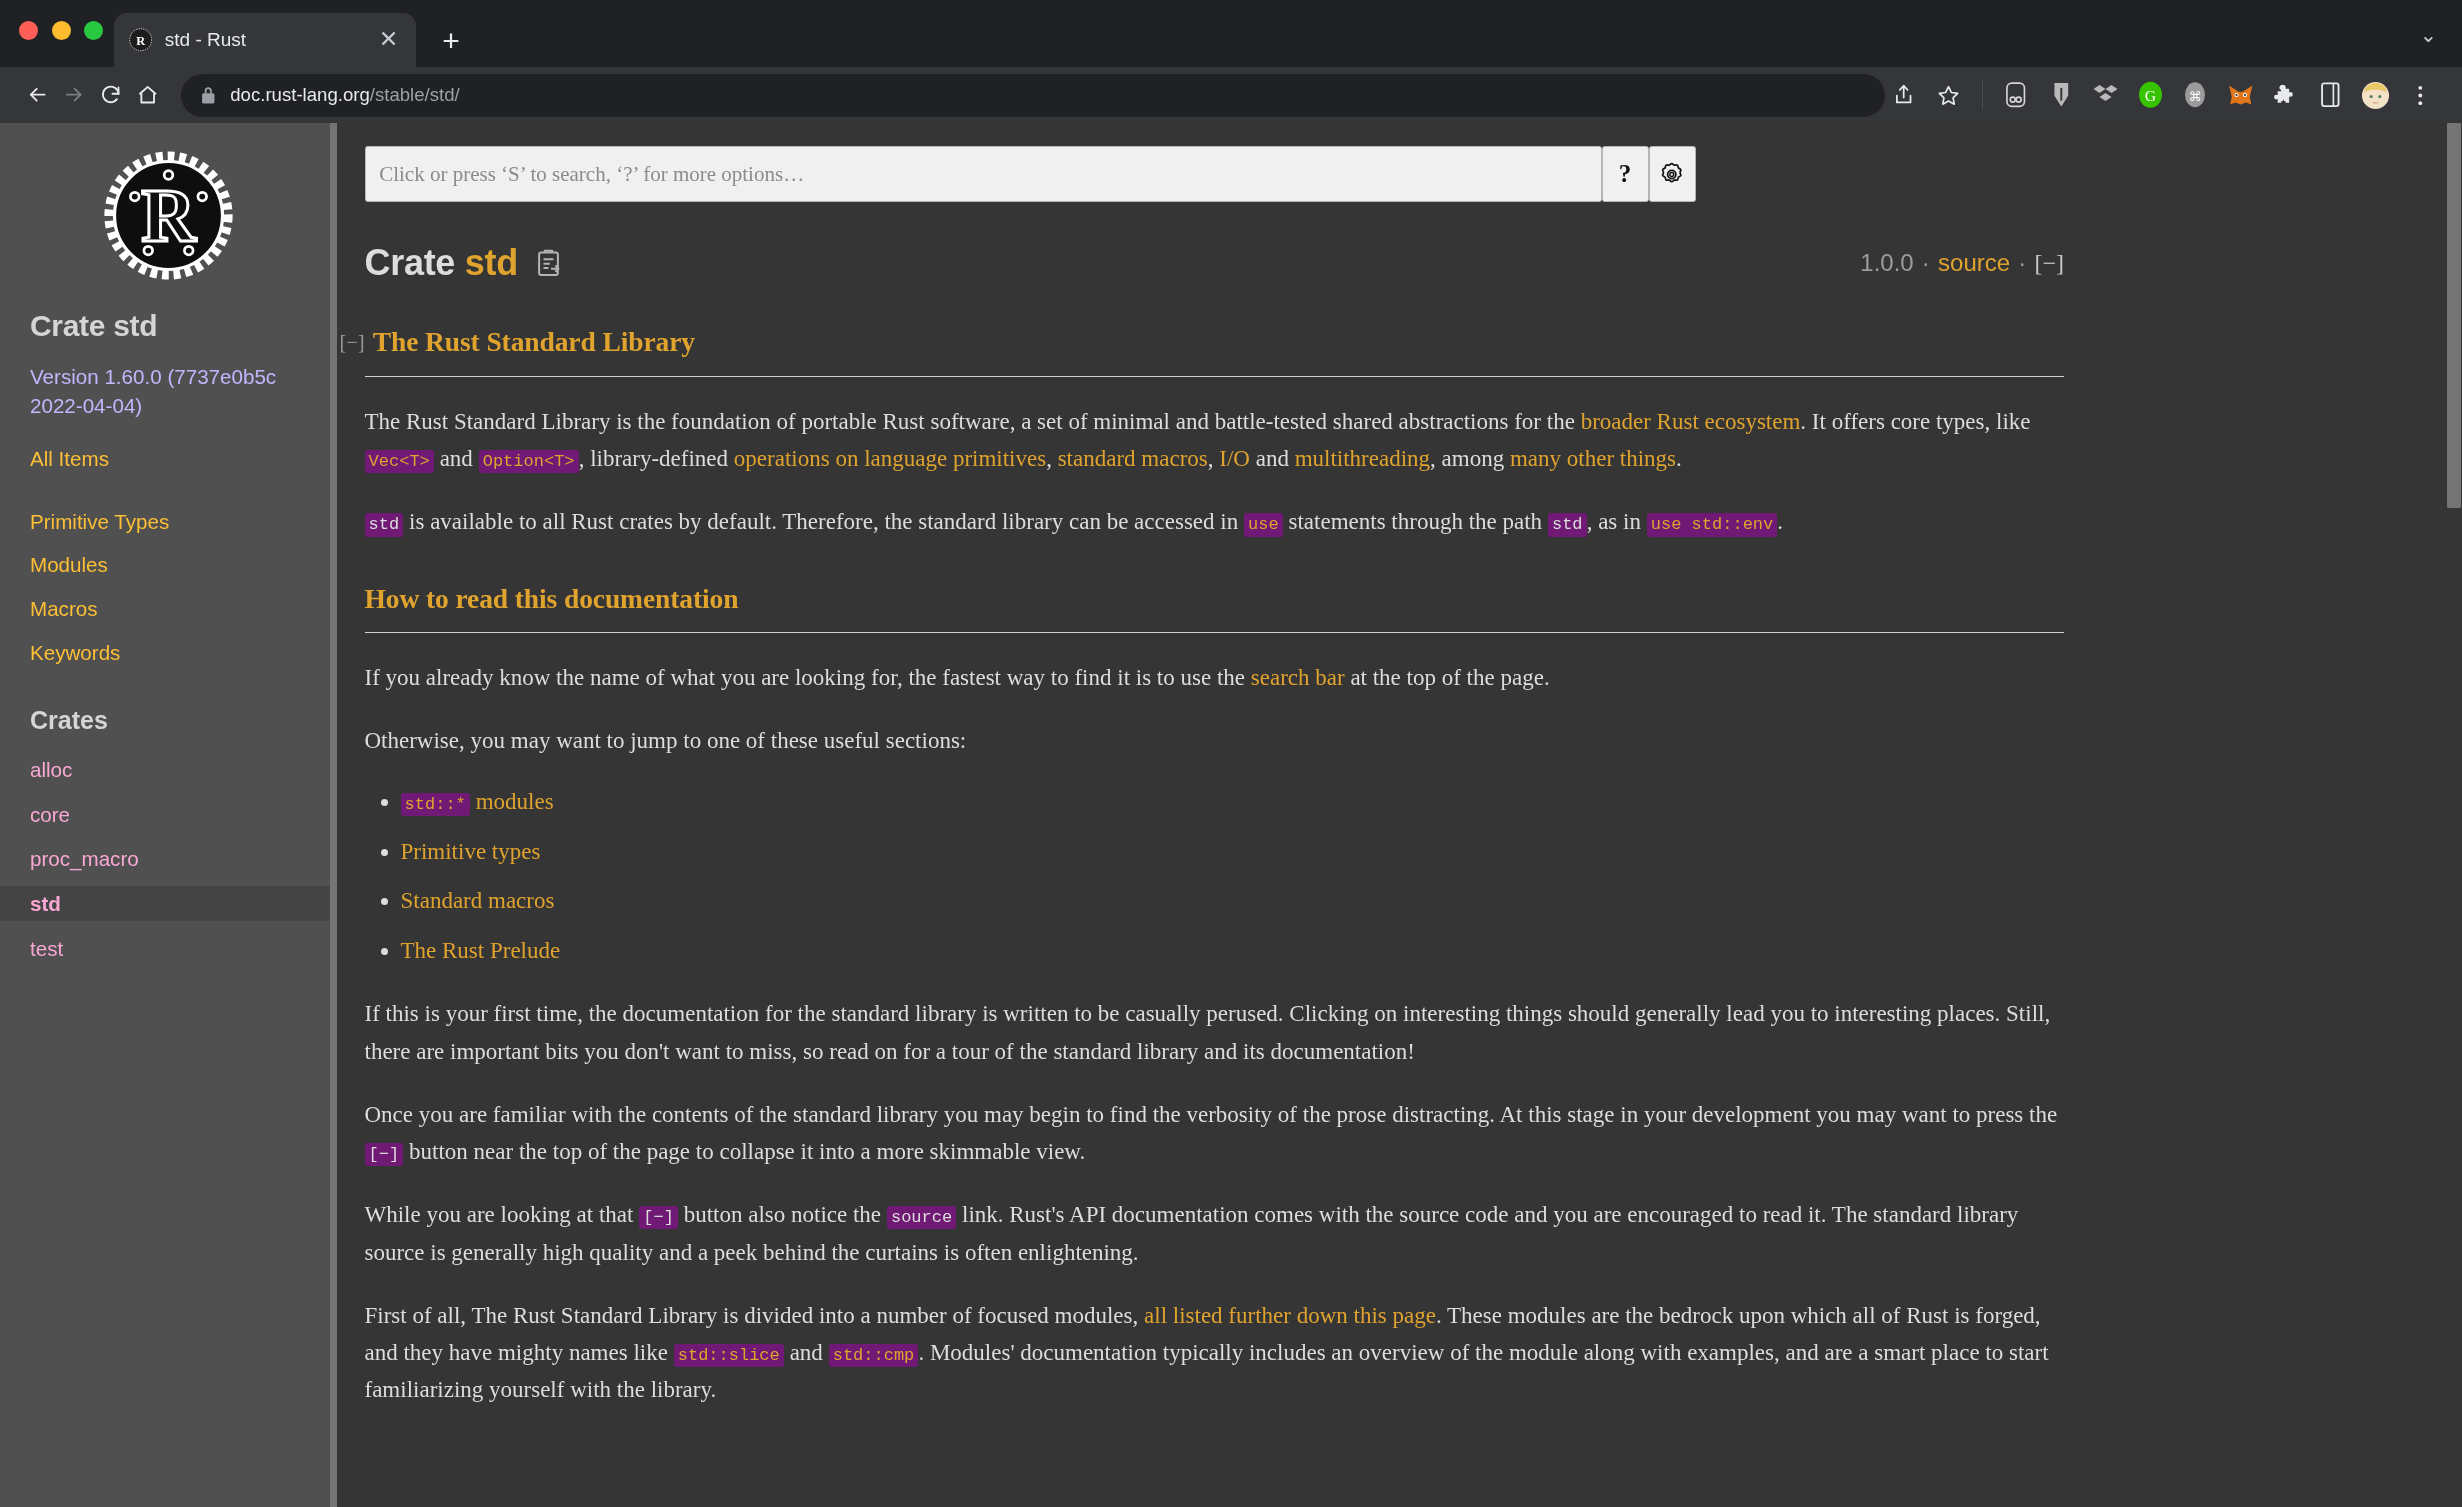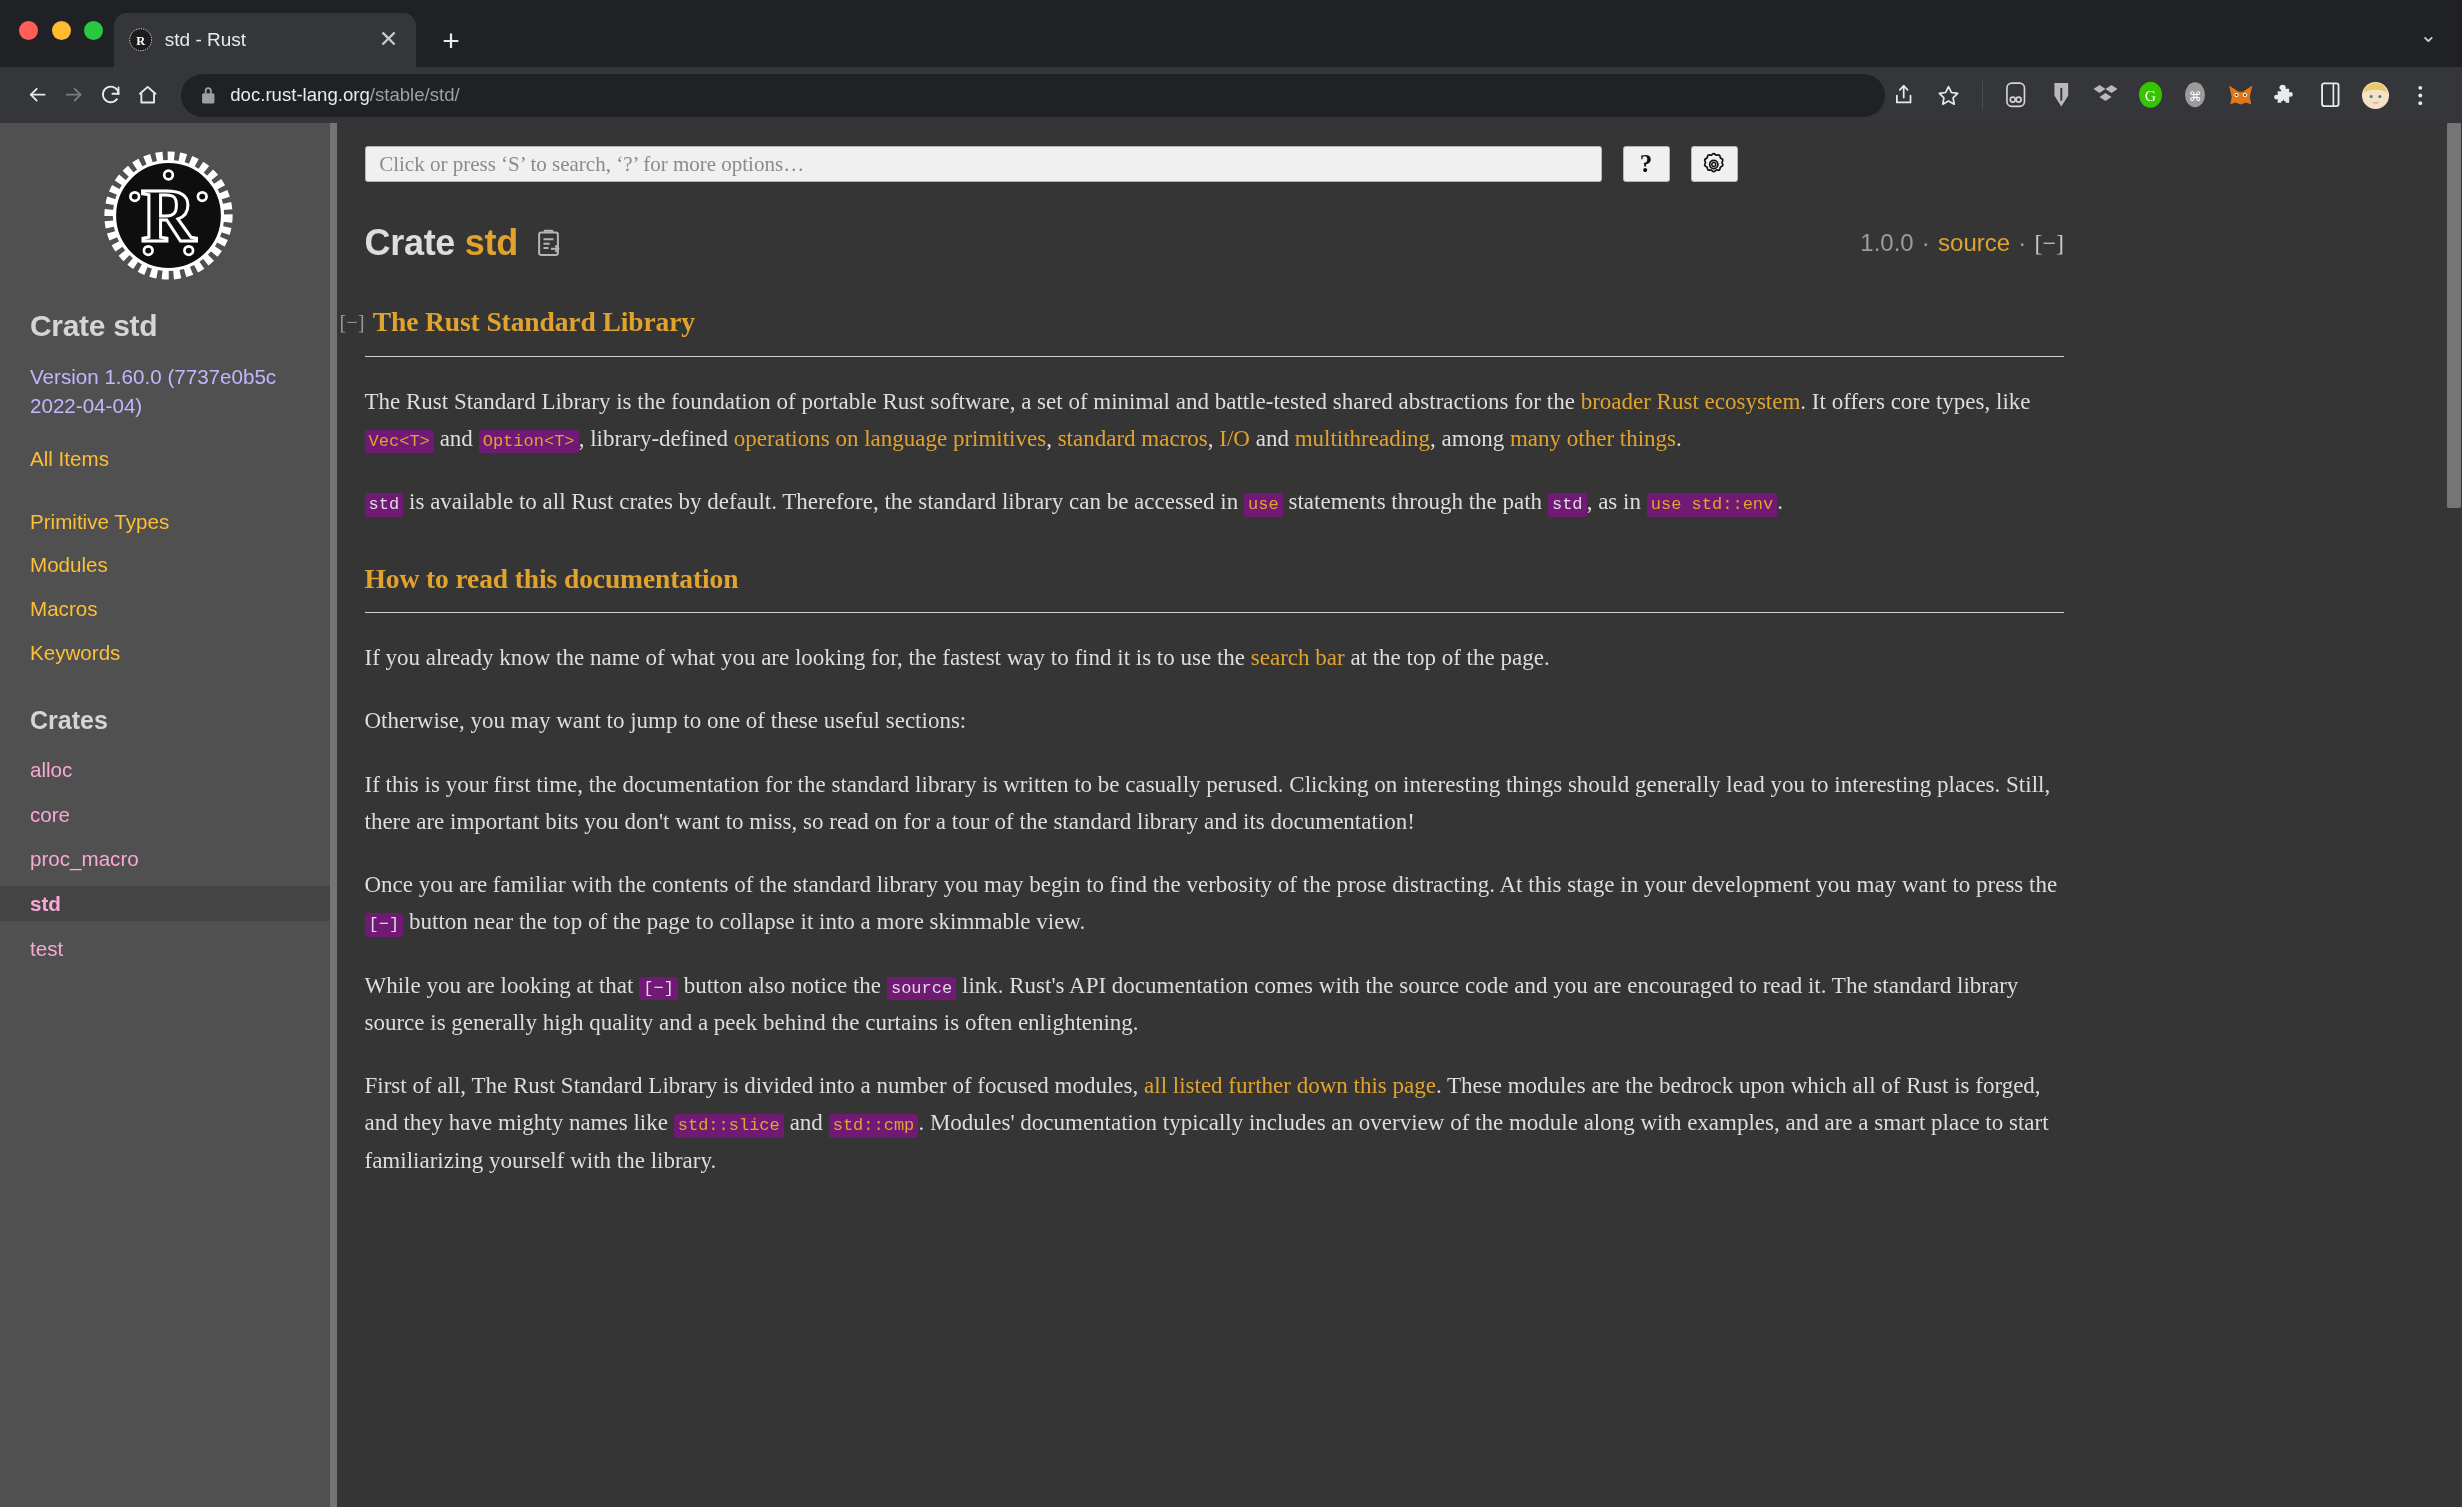--- a/index.html
+++ b/index.html
@@ -72,21 +72,21 @@
   .sb-crate.current { background:#444444; font-weight: bold; }
   .sb-crates-list { margin-left: -30px; margin-right: -30px; display:flex; flex-direction:column; gap: 9.6px; }
   .sb-divider { position:absolute; right:0; top:0; width: 6.9px; height:100%; background:#757575; }
 
   
   .main {
     flex: 1; background:#353535; padding: 23.4px 0 0 0; position:relative; overflow:hidden;
   }
   .main-inner { padding: 0 32px 0 27.5px; max-width: 1759px; }
 
-  .searchrow { display:flex; align-items:stretch; gap: 21px; height: 36px; }
+  .searchrow { display:flex; align-items:stretch; gap: 0; height: 56px; }
   .searchbox {
     flex: 0 0 1237px; background:#f0f0f0; border: 1.4px solid #b6b6b6; border-radius: 2.7px;
     display:flex; align-items:center; padding: 0 13.7px;
   }
   .searchbox input {
     width:100%; border:none; outline:none; background:transparent;
     font-family:"Liberation Serif", serif; font-size: 21px; color:#111;
   }
   .searchbox input::placeholder { color:#8b8b8b; }
   .sq-btn {
@@ -381,20 +381,26 @@
           <p><code class="plain">std</code><span> is available to all Rust crates by default. Therefore, the standard library can be accessed in </span><code class="link">use</code><span> statements through the path </span><code class="plain">std</code><span>, as in </span><code class="link">use std::env</code><span>.</span></p>
 
           <h2 class="section">
             <span>How to read this documentation</span>
           </h2>
 
           <p><span>If you already know the name of what you are looking for, the fastest way to find it is to use the </span><a>search bar</a><span> at the top of the page.</span></p>
 
           <p>Otherwise, you may want to jump to one of these useful sections:</p>
 
+          <ul>
+            <li><a><code class="link">std::*</code><span> modules</span></a></li>
+            <li><a>Primitive types</a></li>
+            <li><a>Standard macros</a></li>
+            <li><a>The Rust Prelude</a></li>
+          </ul>
 
           <p>If this is your first time, the documentation for the standard library is written to be casually perused. Clicking on interesting things should generally lead you to interesting places. Still, there are important bits you don't want to miss, so read on for a tour of the standard library and its documentation!</p>
 
           <p><span>Once you are familiar with the contents of the standard library you may begin to find the verbosity of the prose distracting. At this stage in your development you may want to press the </span><code class="plain">[−]</code><span> button near the top of the page to collapse it into a more skimmable view.</span></p>
 
           <p><span>While you are looking at that </span><code class="plain">[−]</code><span> button also notice the </span><code class="plain">source</code><span> link. Rust's API documentation comes with the source code and you are encouraged to read it. The standard library source is generally high quality and a peek behind the curtains is often enlightening.</span></p>
 
 
           <p><span>First of all, The Rust Standard Library is divided into a number of focused modules, </span><a>all listed further down this page</a><span>. These modules are the bedrock upon which all of Rust is forged, and they have mighty names like </span><code class="link">std::slice</code><span> and </span><code class="link">std::cmp</code><span>. Modules' documentation typically includes an overview of the module along with examples, and are a smart place to start familiarizing yourself with the library.</span></p>
 

